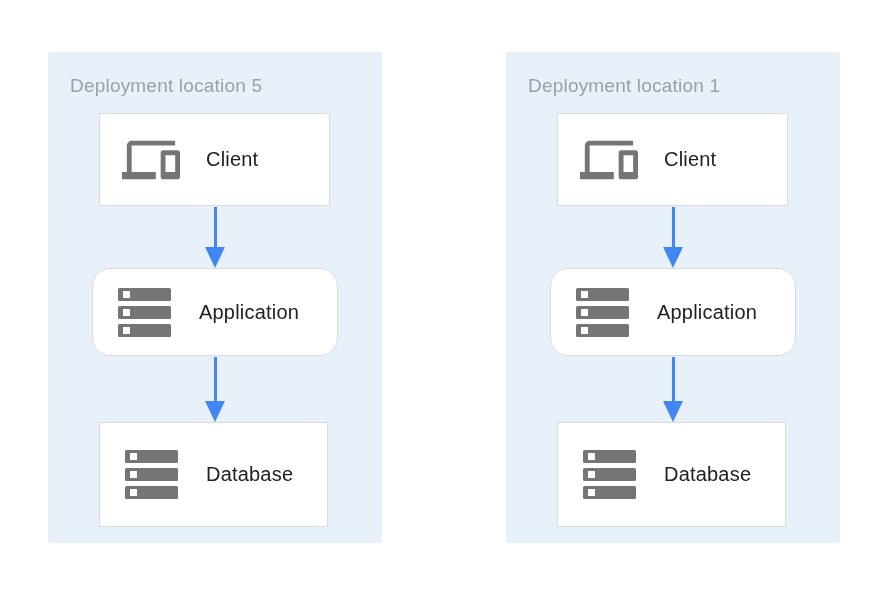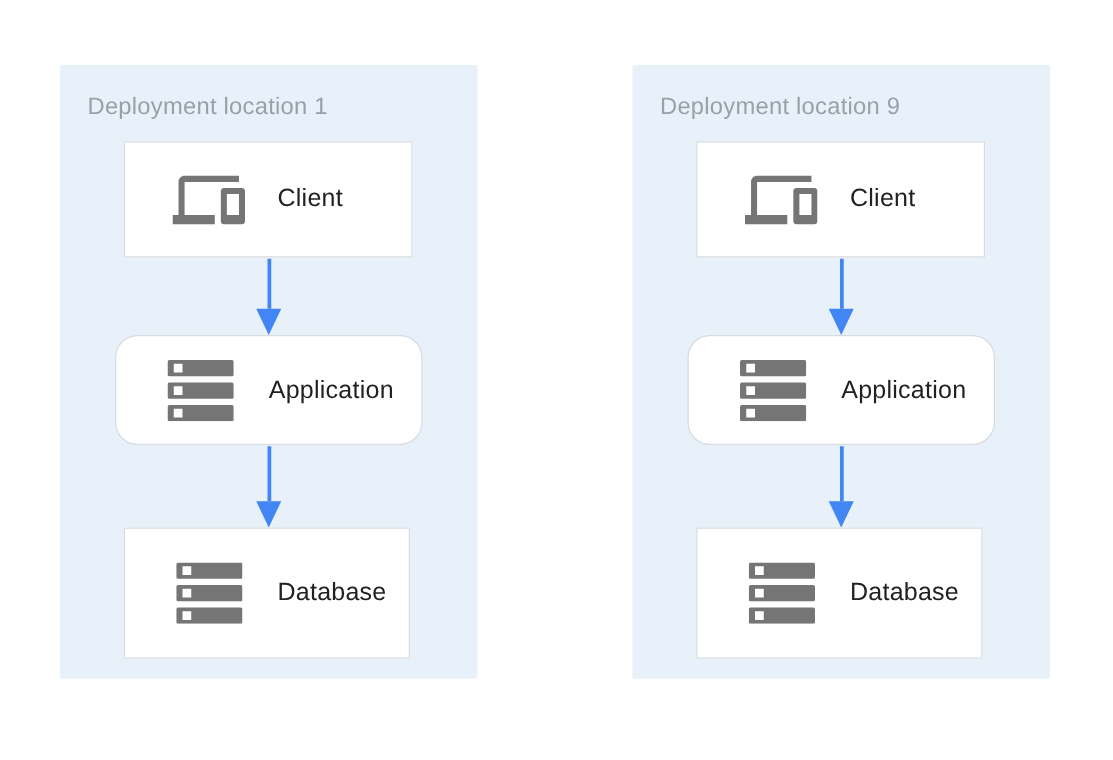--- a/index.html
+++ b/index.html
@@ -35,21 +35,21 @@
     letter-spacing: 0.2px;
     white-space: nowrap;
   }
 
   .node {
     position: absolute;
     background: #ffffff;
     border: 1px solid #D8DCE0;
     display: flex;
     align-items: center;
-    padding-left: 36px;
+    padding-left: 20px;
   }
   .node-client      { left: 51px; top: 61px;  width: 231px; height: 93px; }
   .node-application { left: 44px; top: 216px; width: 246px; height: 88px; border-radius: 18px; }
   .node-database    { left: 51px; top: 370px; width: 229px; height: 105px; }
 
   .icon {
     width: 62px;
     display: flex;
     justify-content: center;
     align-items: center;
@@ -87,21 +87,21 @@
     border-right: 10px solid transparent;
     border-top: 21px solid #4285F4;
   }
 </style>
 </head>
 <body>
 
 <div class="canvas">
 
   <div class="panel panel-1">
-    <div class="panel-title">Deployment location 1</div>
+    <div class="panel-title">Deployment location 5</div>
 
     <div class="node node-client">
       <span class="icon">
         <svg width="58" height="58" viewBox="0 0 24 24" aria-hidden="true">
           <path fill="#757575" d="M4 6h18V4H4c-1.1 0-2 .9-2 2v11H0v3h14v-3H4V6zm19 2h-6c-.55 0-1 .45-1 1v10c0 .55.45 1 1 1h6c.55 0 1-.45 1-1V9c0-.55-.45-1-1-1zm-1 9h-4v-7h4v7z"></path>
         </svg>
       </span>
       <span class="node-label">Client</span>
     </div>
 
@@ -146,21 +146,21 @@
             <rect x="5" y="21" width="7" height="7"></rect>
             <rect x="5" y="39" width="7" height="7"></rect>
           </g>
         </svg>
       </span>
       <span class="node-label">Database</span>
     </div>
   </div>
 
   <div class="panel panel-2">
-    <div class="panel-title">Deployment location 9</div>
+    <div class="panel-title">Deployment location 1</div>
 
     <div class="node node-client">
       <span class="icon">
         <svg width="58" height="58" viewBox="0 0 24 24" aria-hidden="true">
           <path fill="#757575" d="M4 6h18V4H4c-1.1 0-2 .9-2 2v11H0v3h14v-3H4V6zm19 2h-6c-.55 0-1 .45-1 1v10c0 .55.45 1 1 1h6c.55 0 1-.45 1-1V9c0-.55-.45-1-1-1zm-1 9h-4v-7h4v7z"></path>
         </svg>
       </span>
       <span class="node-label">Client</span>
     </div>
 

